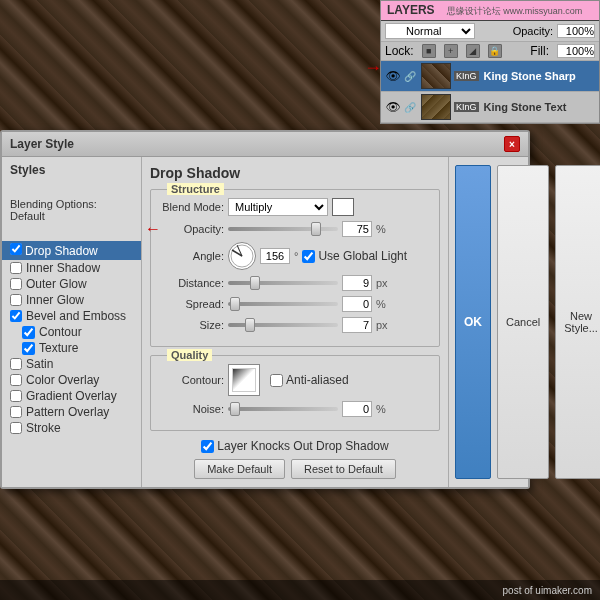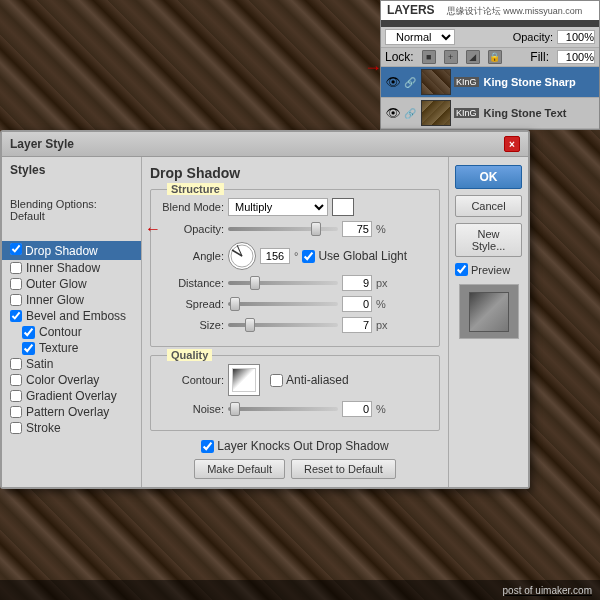--- a/index.html
+++ b/index.html
@@ -19,40 +19,40 @@
 
     
     .layers-panel {
       position: absolute;
       top: 0; right: 0;
       width: 220px;
       background: #b8b8b8;
       border: 1px solid #888;
     }
     .layers-header {
-      background: #ffffff;
+      background: #f9a8d4;
       padding: 2px 6px;
       font-size: 11px;
       font-weight: bold;
       color: #333;
-      border-bottom: 7px solid #404040;
+      border-bottom: 1px solid #404040;
     }
     .layers-normal-row {
       display: flex;
       align-items: center;
       padding: 2px 4px;
       background: #c8c8c8;
       gap: 4px;
       border-bottom: 1px solid #aaa;
     }
     .layers-normal-row select {
       font-size: 11px;
       background: white;
       border: 1px solid #aaa;
-      padding: 0 6px;
+      padding: 0 16px;
     }
     .lock-icon-item { width: 14px; height: 14px; background: #888; border: 1px solid #666; border-radius: 1px; display: flex; align-items: center; justify-content: center; font-size: 9px; color: #333; }
     .layer-item {
       display: flex;
       align-items: center;
       padding: 2px 4px;
       gap: 3px;
       border-bottom: 1px solid #aaa;
     }
     .layer-item.active { background: #3a6ea5; }
@@ -302,21 +302,21 @@
 
     .center-text { text-align: center; font-size: 11px; color: #555; margin-bottom: 4px; }
 
     
     .right-buttons {
       width: 80px;
       padding: 8px 6px;
       background: #d8d8d8;
       border-left: 1px solid #aaa;
       display: flex;
-      flex-direction: column;
+      flex-direction: row;
       gap: 6px;
       flex-shrink: 0;
     }
     .btn-blue {
       padding: 4px 8px;
       background: linear-gradient(to bottom, #6aa0e0, #4080c0);
       border: 1px solid #2060a0;
       border-radius: 2px;
       font-size: 12px;
       font-weight: bold;
@@ -352,21 +352,20 @@
     
     .status-bar {
       position: absolute;
       bottom: 0; left: 0; right: 0;
       height: 20px;
       background: rgba(0,0,0,0.5);
       display: flex;
       align-items: center;
       justify-content: flex-end;
       padding: 0 8px;
-      text-decoration: underline;
     }
     .status-text { font-size: 10px; color: #ccc; }
 
     
     .arrow-red-ds {
       position: absolute;
       left: 143px;
       top: 221px;
       color: #cc0000;
       font-size: 16px;

